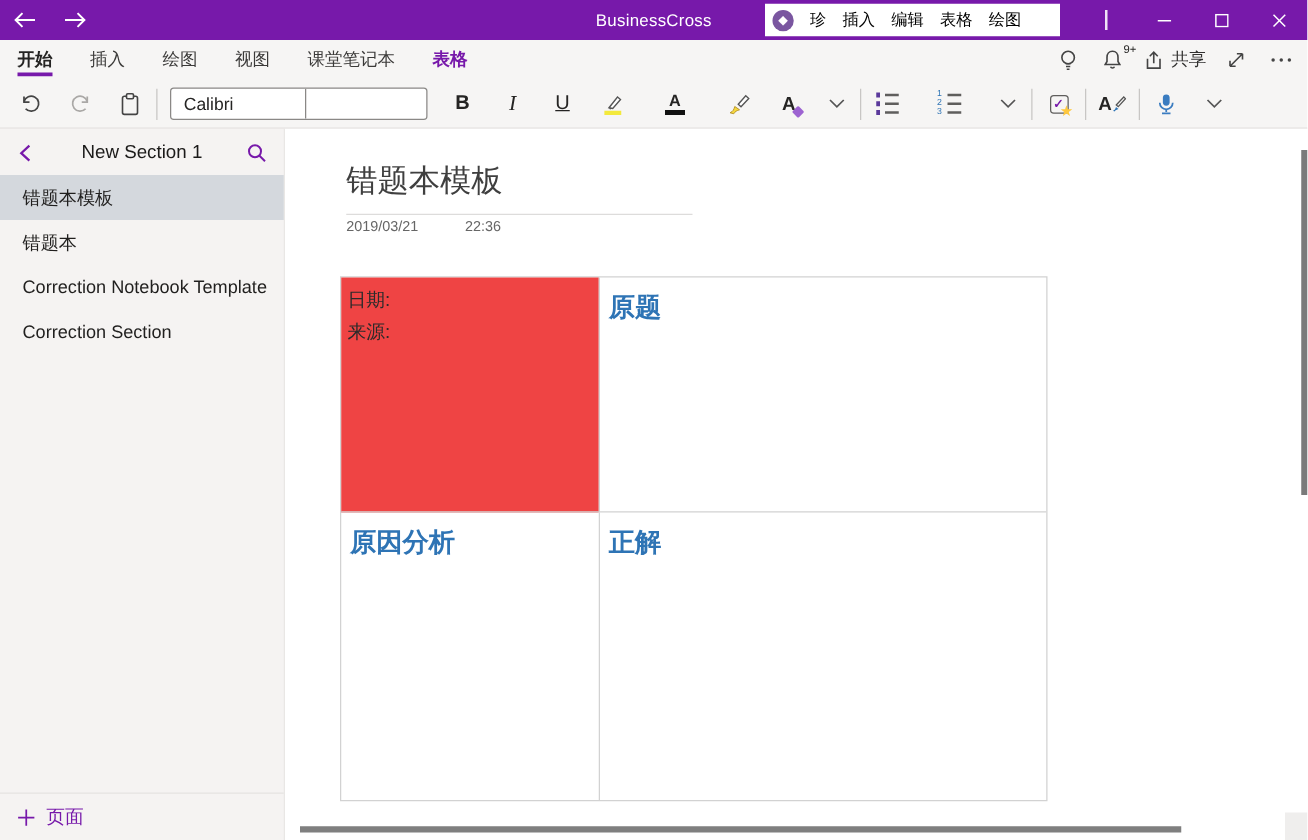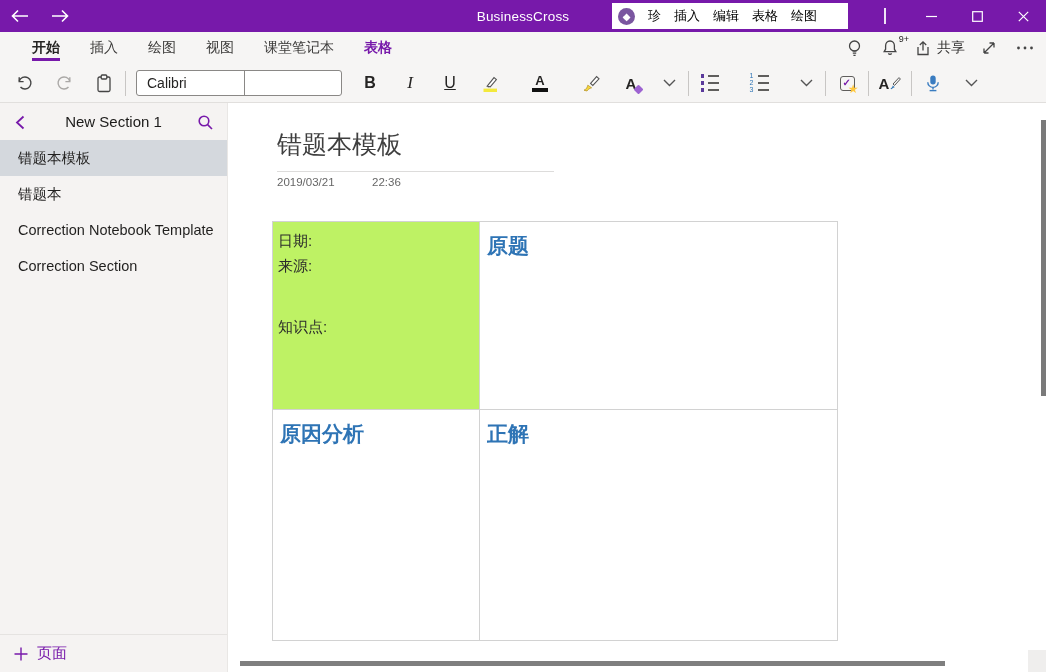--- a/index.html
+++ b/index.html
@@ -20,21 +20,21 @@
              display:flex; align-items:center; padding-left:6px; gap:13px; font-size:13px; color:#000; }
   .ime-gem { width:17px; height:17px; border-radius:50%; background:#7a56a0; color:#fff;
              display:flex; align-items:center; justify-content:center; font-size:10px; flex:0 0 auto; }
   .ime-item { white-space:nowrap; }
   .tb-caret { position:absolute; left:884px; top:8px; width:2px; height:16px; background:#efe3f6; }
   .win-controls { position:absolute; right:0; top:0; display:flex; }
   .win-btn { width:46px; height:32px; display:flex; align-items:center; justify-content:center; }
 
   
   .ribbon-tabs { height:32px; background:#f6f5f4; display:flex; align-items:stretch;
-                 padding-left:32px; position:relative; }
+                 padding-left:14px; position:relative; }
   .tab { display:flex; align-items:center; margin-right:30px; font-size:14px; color:#3b3a39;
          position:relative; cursor:default; }
   .tab.active { color:#252423; font-weight:600; }
   .tab.active::after { content:""; position:absolute; left:0; right:0; bottom:3px; height:3px;
                        background:#7719aa; }
   .tab.contextual { color:#7719aa; font-weight:600; }
   .ribbon-right { position:absolute; right:6px; top:0; height:32px; display:flex; align-items:center; gap:6px; }
   .rr-btn { height:30px; min-width:30px; padding:0 3px; display:flex; align-items:center;
             justify-content:center; gap:5px; color:#323130; font-size:14px; position:relative; }
   .bell-badge { position:absolute; top:1px; right:-4px; font-size:9px; color:#252423; }
@@ -90,21 +90,21 @@
   .title-rule { position:absolute; left:49px; top:68px; width:277px; height:1px; background:#dddcdb; }
   .page-date { position:absolute; left:49px; top:73px; font-size:11.5px; color:#666; }
   .page-time { position:absolute; left:144px; top:73px; font-size:11.5px; color:#666; }
 
   .note-table { position:absolute; left:44px; top:118px; width:566px; height:420px;
                 border:1px solid #d2d2d2; display:grid;
                 grid-template-columns:206px 1fr; grid-template-rows:188px 1fr; }
   .cell { position:relative; }
   .cell.c-right { border-left:1px solid #d2d2d2; }
   .cell.c-top { border-bottom:1px solid #d2d2d2; }
-  .cell-info { background:#bef264; padding:6px 0 0 5px; font-size:15px; color:#2b2b2b; }
+  .cell-info { background:#ef4444; padding:6px 0 0 5px; font-size:15px; color:#2b2b2b; }
   .info-line { line-height:25px; }
   .info-gap { margin-top:36px; }
   .cell-head { padding:10px 0 0 7px; font-size:21px; font-weight:700; color:#2e74b5; }
 
   .h-scrollbar { position:absolute; left:240px; top:661px; width:705px; height:5px; background:#7f7f7f; }
   .v-scrollbar { position:absolute; left:1041px; top:120px; width:5px; height:276px; background:#7a7a7a; }
   .scroll-corner { position:absolute; left:1028px; top:650px; width:18px; height:22px; background:#efeeed; }
 </style>
 </head>
 <body>
@@ -364,21 +364,20 @@
   <main class="content">
     <div class="page-title">错题本模板</div>
     <div class="title-rule"></div>
     <div class="page-date">2019/03/21</div>
     <div class="page-time">22:36</div>
 
     <div class="note-table">
       <div class="cell c-top cell-info">
         <div class="info-line">日期:</div>
         <div class="info-line">来源:</div>
-        <div class="info-line info-gap">知识点:</div>
       </div>
       <div class="cell c-top c-right cell-head">
         <span>原题</span>
       </div>
       <div class="cell cell-head">
         <span>原因分析</span>
       </div>
       <div class="cell c-right cell-head">
         <span>正解</span>
       </div>

